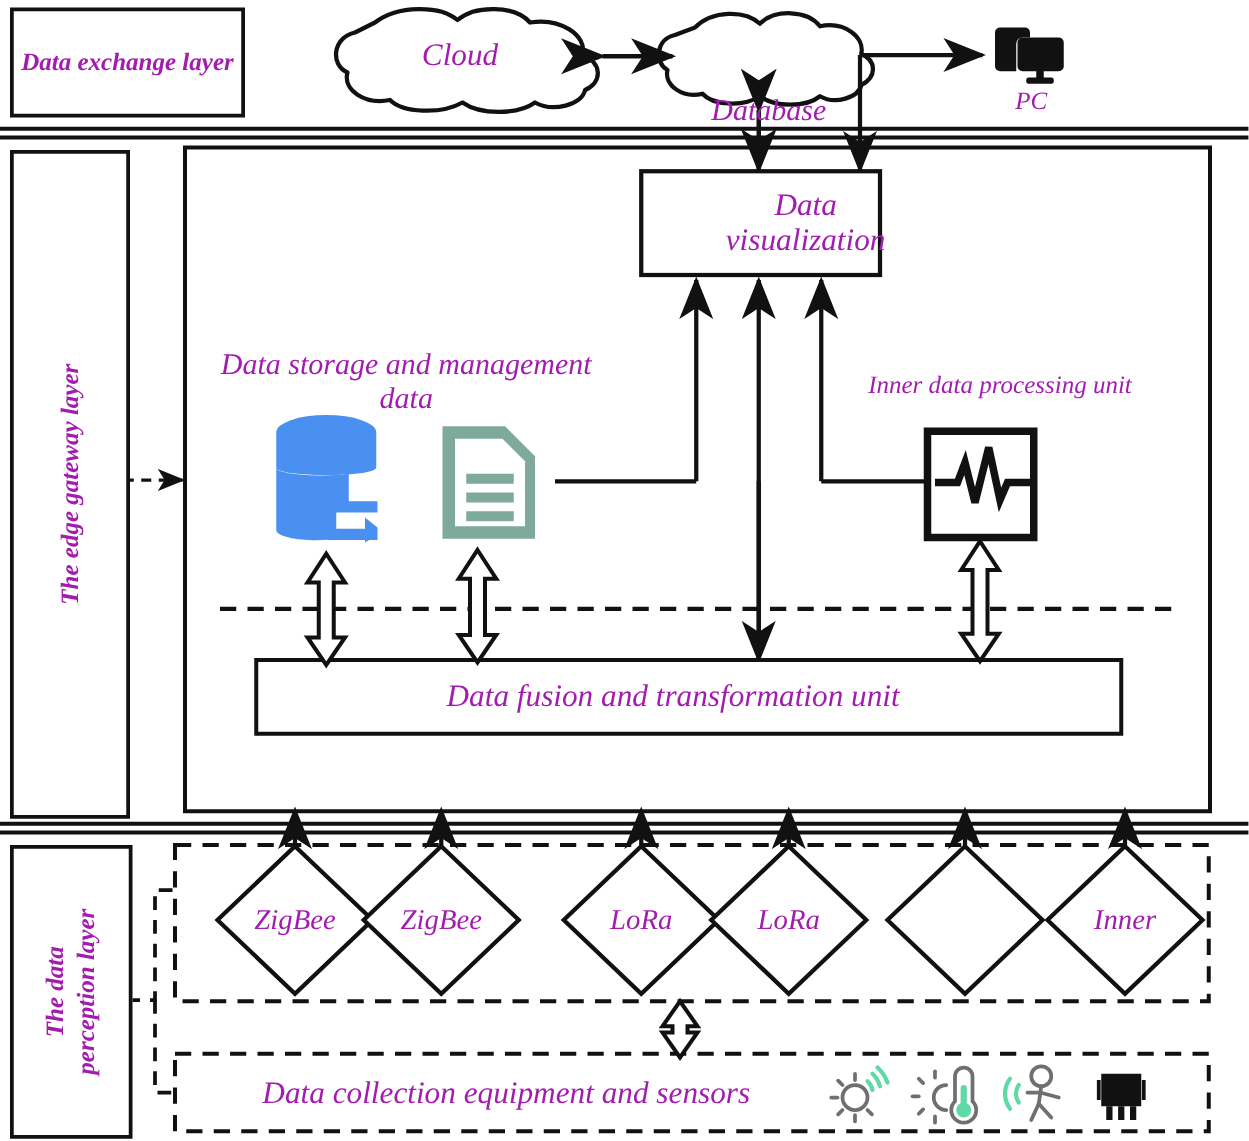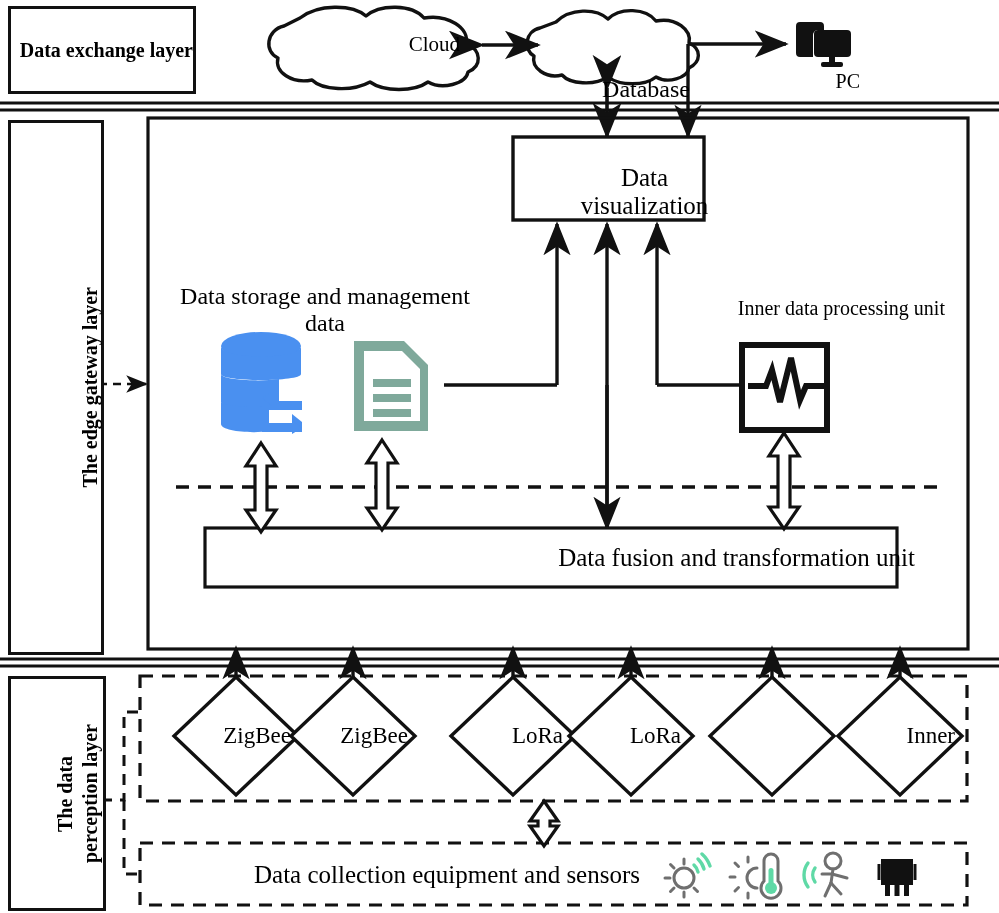--- a/index.html
+++ b/index.html
@@ -1,21 +1,21 @@
 <!DOCTYPE html>
 <html><head>
 <meta charset="utf-8">
 <style>
   html,body{margin:0;padding:0;background:#ffffff;}
   body{width:999px;height:913px;font-family:"Liberation Serif", serif;color:#1a1a1a;}
   #root{position:relative;width:999px;height:913px;overflow:hidden;background:#fff;}
   .abs{position:absolute;}
   svg{display:block;}
-  .lbl{position:absolute;display:flex;align-items:center;justify-content:flex-end;
-       text-align:center;line-height:1.12;color:#000000;}
+  .lbl{position:absolute;display:flex;align-items:center;justify-content:center;
+       text-align:center;line-height:1.12;color:#a21caf;font-style:italic;}
   .layer-tag{border:3px solid #111;background:#fff;font-weight:bold;}
   .vert{writing-mode:vertical-rl;transform:rotate(180deg);}
 </style>
 </head>
 <body>
 
 <div id="root">
 
   <svg class="abs" style="left:0;top:0;" width="999" height="913">
     <defs>
@@ -155,21 +155,21 @@
     <span class="vert">The edge gateway layer</span>
   </div>
 
   <div class="lbl layer-tag" style="left:8px;top:676px;width:92px;height:229px;font-size:20px;">
     <span class="vert" style="line-height:1.25;">
       <span>The data</span><br>
       <span>perception layer</span>
     </span>
   </div>
 
-  <div class="lbl" style="left:320px;top:28px;width:140px;height:34px;font-size:21px;">
+  <div class="lbl" style="left:298px;top:28px;width:140px;height:34px;font-size:25px;">
     <span>Cloud</span>
   </div>
 
   <div class="lbl" style="left:540px;top:29px;width:150px;height:32px;font-size:24px;margin-top:44px;">
     <span>Database</span>
   </div>
 
   <div class="abs" style="left:796px;top:18px;">
     <svg width="58" height="52" viewBox="0 0 58 52">
       <path d="M4,4 h20 a4,4 0 0 1 4,4 v4 h-6 a5,5 0 0 0 -5,5 v22 h-13 a4,4 0 0 1 -4,-4 v-27 a4,4 0 0 1 4,-4 z" fill="#111"></path>
@@ -217,21 +217,21 @@
       <rect x="25" y="42" width="38" height="8" fill="#7fa99b"></rect>
       <rect x="25" y="57" width="38" height="8" fill="#7fa99b"></rect>
       <rect x="25" y="72" width="38" height="8" fill="#7fa99b"></rect>
     </svg>
   </div>
 
   <div class="lbl" style="left:655px;top:293px;width:290px;height:30px;font-size:20px;">
     <span>Inner data processing unit</span>
   </div>
 
-  <div class="lbl" style="left:218px;top:528px;width:697px;height:59px;font-size:25px;">
+  <div class="lbl" style="left:190px;top:528px;width:697px;height:59px;font-size:25px;">
     <span>Data fusion and transformation unit</span>
   </div>
 
   <div class="lbl" style="left:181px;top:720px;width:110px;height:32px;font-size:23px;">
     <span>ZigBee</span>
   </div>
   <div class="lbl" style="left:298px;top:720px;width:110px;height:32px;font-size:23px;">
     <span>ZigBee</span>
   </div>
   <div class="lbl" style="left:463px;top:720px;width:100px;height:32px;font-size:23px;">

